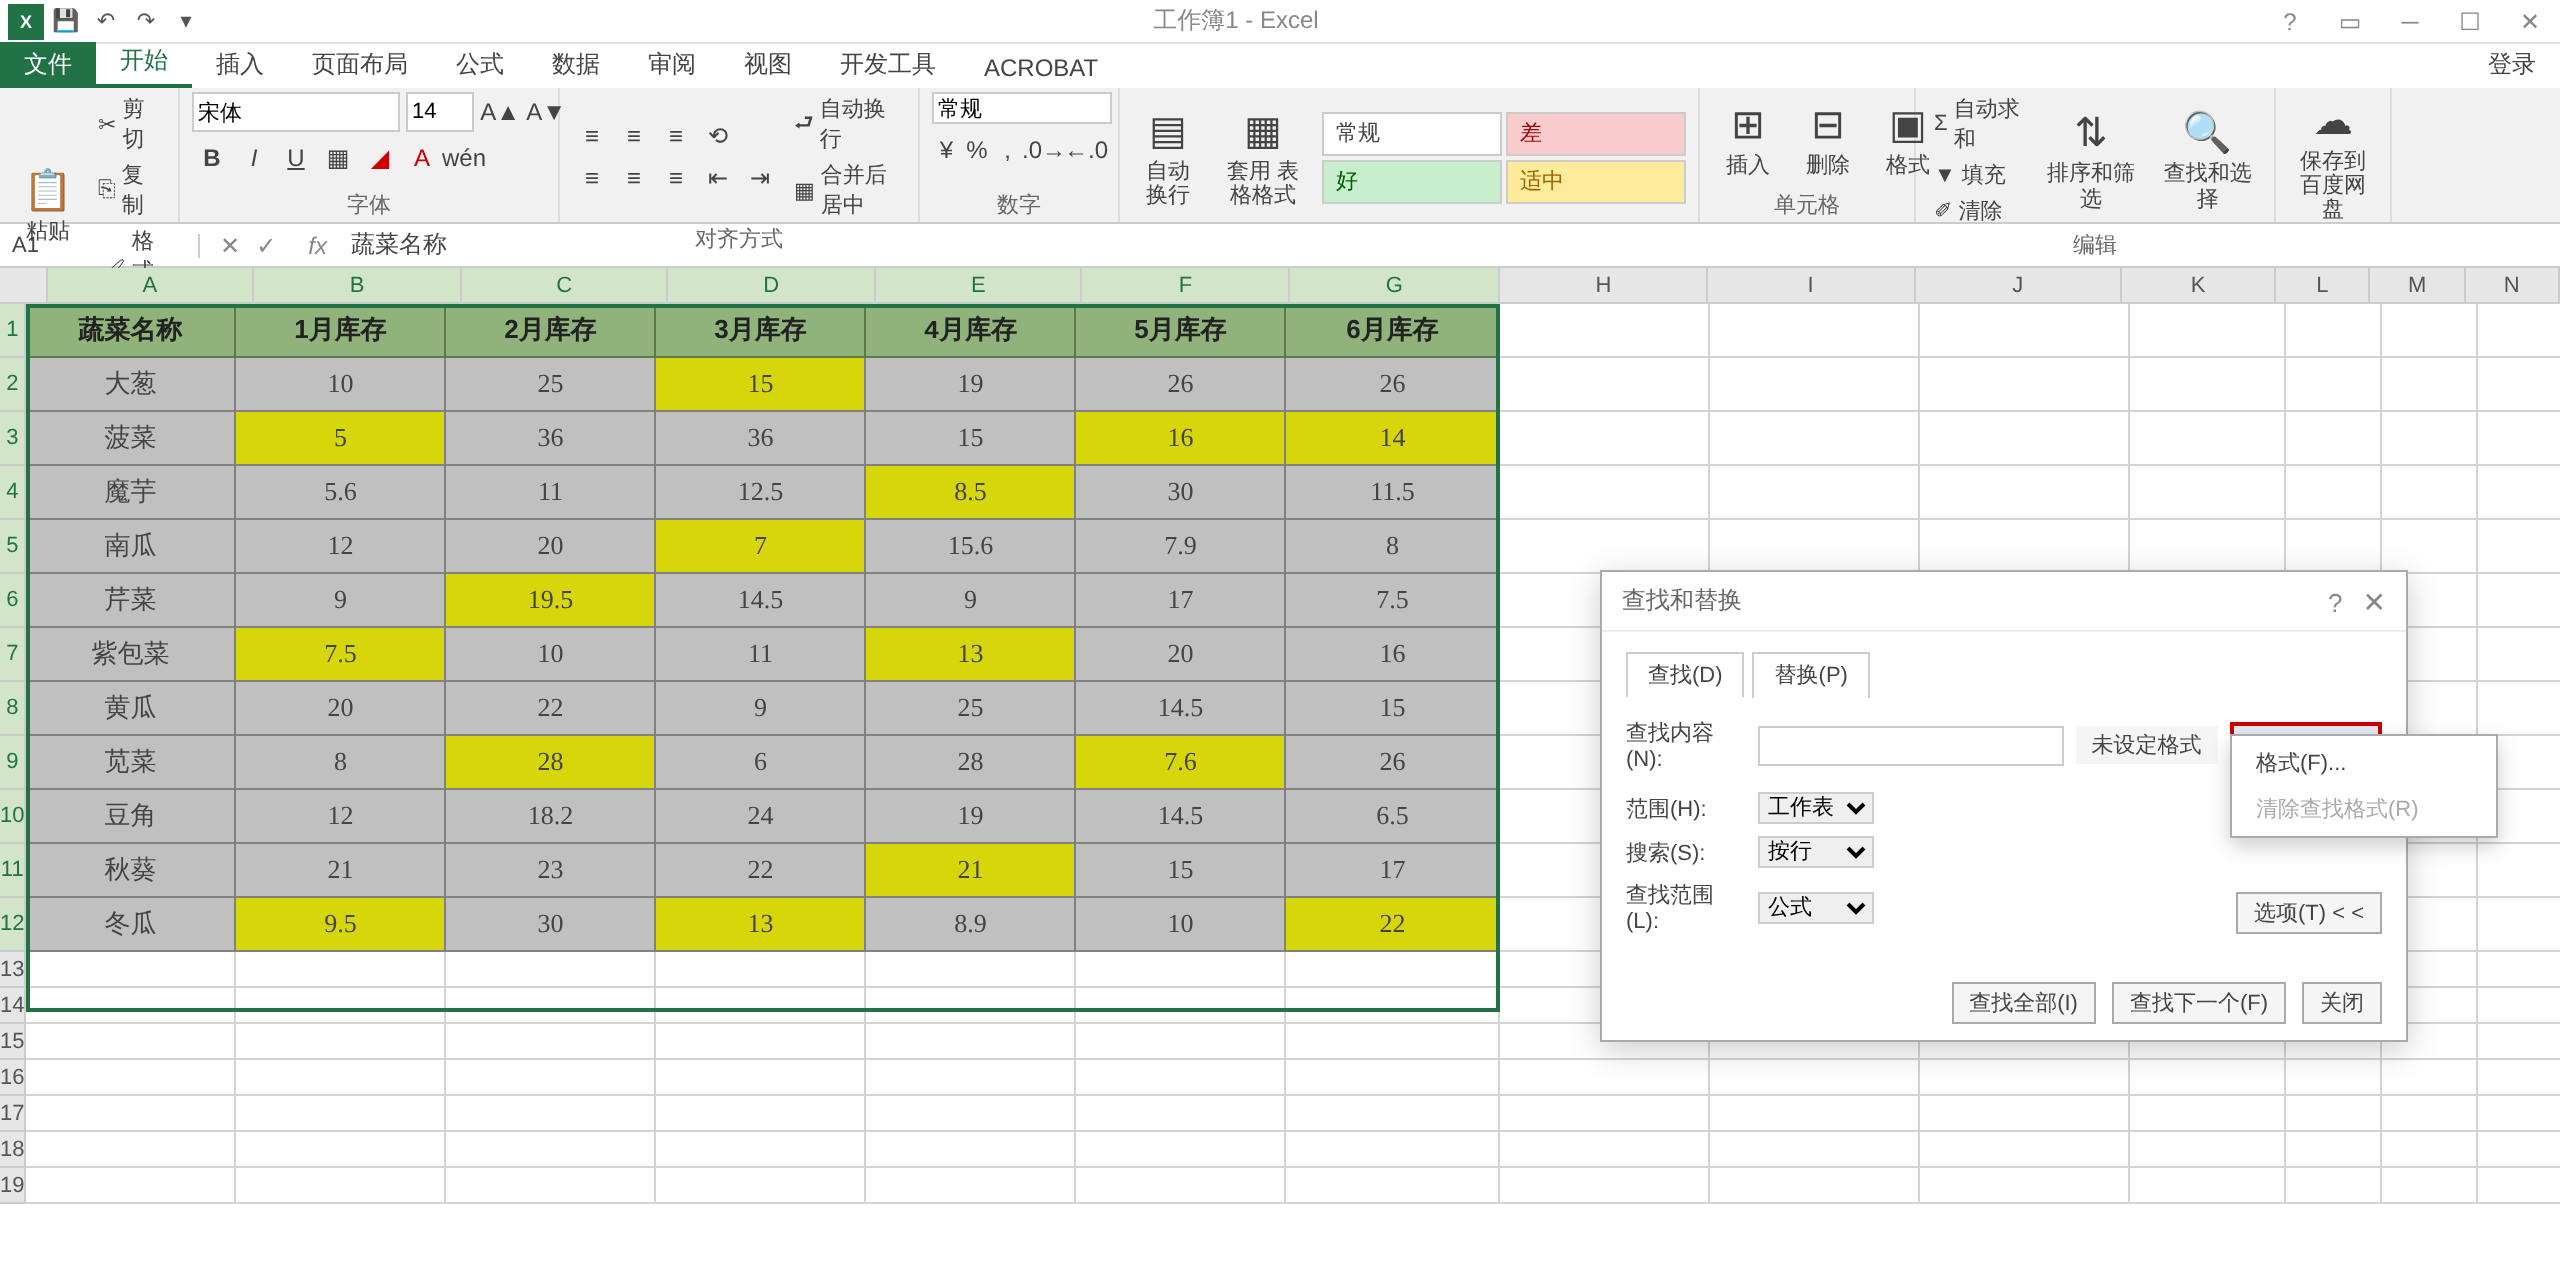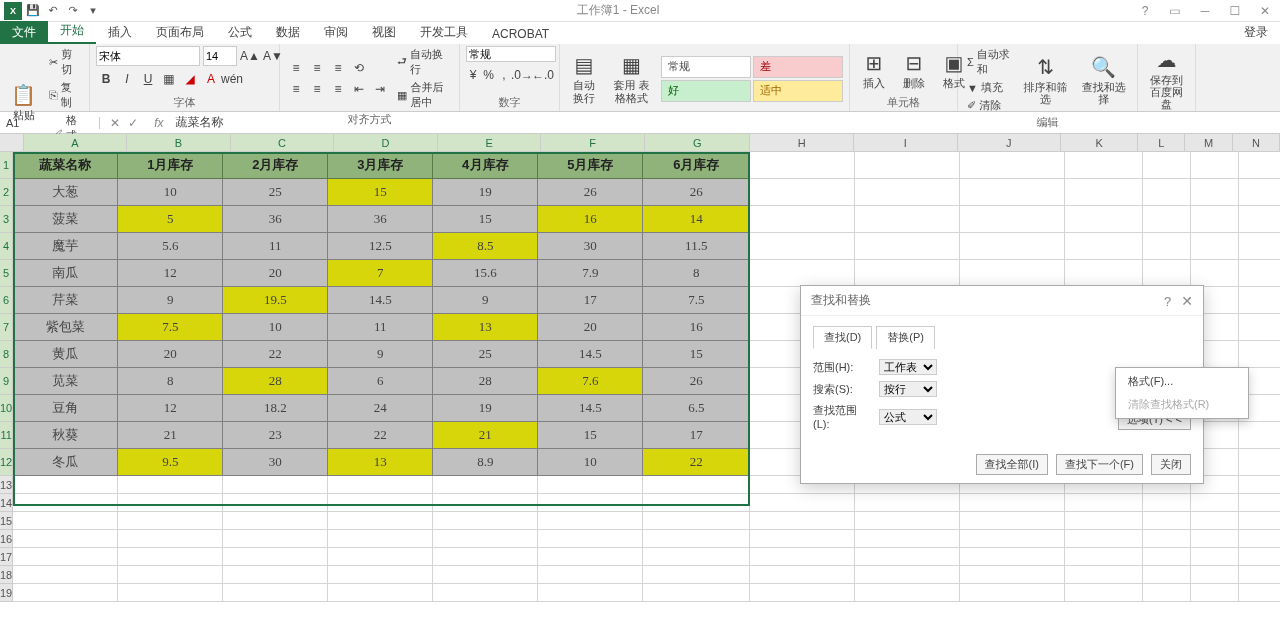--- a/index.html
+++ b/index.html
@@ -650,20 +650,26 @@
 <div class="dialog">
   <div class="dialog-title">
     <span>查找和替换</span>
     <span><span class="dialog-help">?</span><span class="dialog-close">✕</span></span>
   </div>
   <div class="dialog-body">
     <div class="dlg-tabs">
       <div class="dlg-tab active">查找(D)</div>
       <div class="dlg-tab">替换(P)</div>
     </div>
+    <div class="dlg-row">
+      <label>查找内容(N):</label>
+      <input class="dlg-combo" style="">
+      <span class="dlg-btn" style="border:none">未设定格式</span>
+      <span class="dlg-btn hl-btn"><span>格式(M)...</span> ▾</span>
+    </div>
     <div class="dlg-opts">
       <div class="dlg-opts-col">
         <div class="dlg-row" style="margin:0">
             <label>范围(H):</label>
             <select class="dlg-select"><option>工作表</option></select>
           </div>
         <div class="dlg-row" style="margin:0">
             <label>搜索(S):</label>
             <select class="dlg-select"><option>按行</option></select>
           </div>

